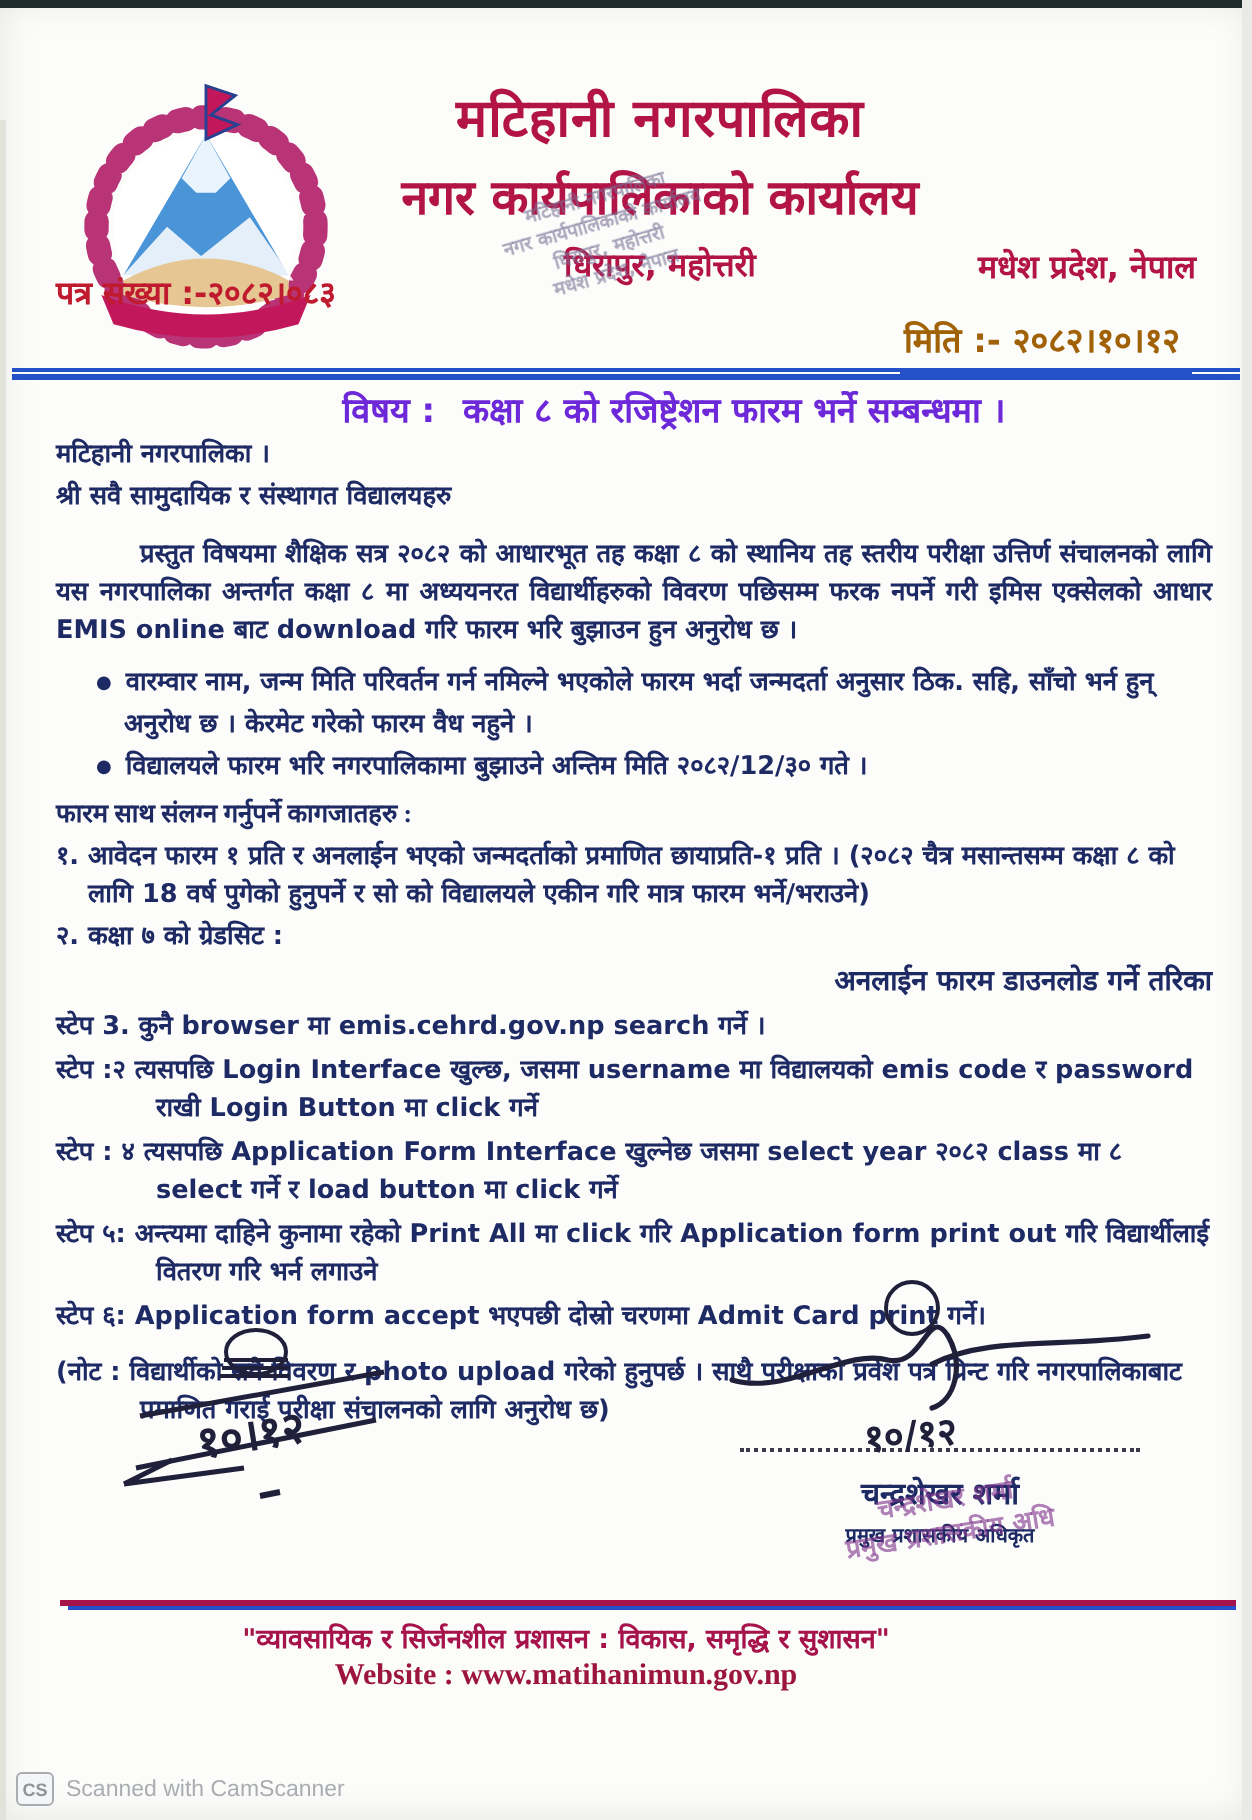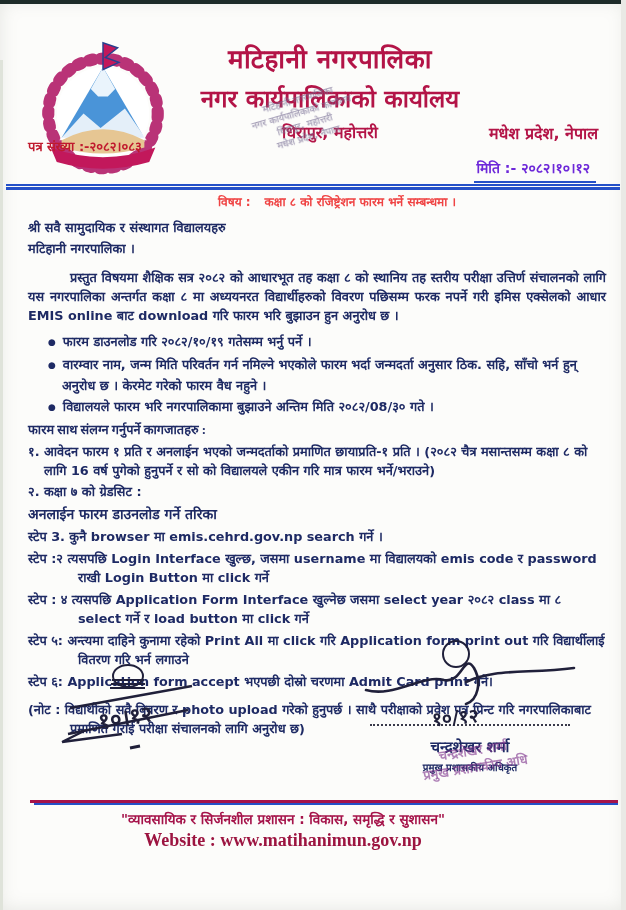--- a/index.html
+++ b/index.html
@@ -13,47 +13,47 @@
   .edge-right{position:absolute;top:0;right:0;bottom:0;width:5px;background:#e9e9e5;}
   .edge-left{position:absolute;top:60px;left:0;bottom:0;width:3px;background:#dfe3da;}
 
   
   .emblem{position:absolute;left:30px;top:36px;width:146px;height:150px;}
   .head-center{position:absolute;left:160px;top:40px;width:340px;text-align:center;color:#b31447;}
   .t1{font-size:26px;font-weight:bold;letter-spacing:.5px;}
   .t2{font-size:24px;font-weight:bold;margin-top:5px;}
   .t3{font-size:16px;font-weight:bold;margin-top:7px;}
   .province{position:absolute;right:28px;top:122px;font-size:16px;font-weight:bold;color:#b31447;}
-  .refblock{position:absolute;left:28px;top:136px;font-size:13px;font-weight:bold;color:#c01a2e;line-height:22px;}
-  .dateline{position:absolute;right:30px;top:158px;font-size:14px;font-weight:bold;color:#6d28d9;
+  .refblock{position:absolute;left:28px;top:136px;font-size:16px;font-weight:bold;color:#c01a2e;line-height:22px;}
+  .dateline{position:absolute;right:30px;top:158px;font-size:17px;font-weight:bold;color:#a16207;
     border-bottom:2px solid #2450c8;padding:0 6px 4px 2px;}
   .rule{position:absolute;top:184px;left:6px;right:6px;}
   .rule .r1{height:2px;background:#2450c8;margin-bottom:1px;}
   .rule .r2{height:3px;background:#2450c8;}
 
   .round-stamp{
     position:absolute;left:228px;top:92px;width:150px;text-align:center;
     transform:rotate(-16deg);color:rgba(118,108,146,.6);font-weight:bold;
     font-size:9.5px;line-height:13px;filter:blur(.3px);pointer-events:none;
   }
 
   
   .subject{position:absolute;top:193px;left:0;right:0;text-align:center;
-    font-size:12px;font-weight:bold;color:#ef4444;margin-left:48px;}
+    font-size:17px;font-weight:bold;color:#6d28d9;margin-left:48px;}
   .subject .lbl{margin-right:14px;}
   .content{position:absolute;left:28px;right:20px;top:217px;
     color:#1e2a64;font-size:12.8px;font-weight:600;line-height:19px;}
   .salut{line-height:21px;}
   .para{margin-top:9px;text-align:justify;text-indent:42px;}
   .bullets{margin-top:7px;}
   .bullet{padding-left:34px;text-indent:-14px;margin-top:2px;}
   .bullet::before{content:"●";font-size:9px;margin-right:7px;position:relative;top:-1px;}
   .docs-heading{margin-top:3px;font-weight:bold;font-family:Liberation Serif, serif;}
   .doc{padding-left:16px;text-indent:-16px;margin-top:2px;}
-  .steps-heading{text-align:left;font-weight:bold;font-size:14px;margin-top:4px;}
+  .steps-heading{text-align:right;font-weight:bold;font-size:14px;margin-top:4px;}
   .step{padding-left:50px;text-indent:-50px;margin-top:3px;}
   .note{margin-top:9px;padding-left:42px;text-indent:-42px;}
 
   
   .hand-left{position:absolute;left:52px;top:660px;width:160px;height:95px;}
   .ink-text{font-size:22px;fill:#20203a;font-weight:bold;}
   .sig-block{position:absolute;right:36px;top:638px;width:240px;text-align:center;color:#1e2a64;}
   .sig-svg{display:block;margin:0 auto;}
   .dotline{position:relative;height:24px;}
   .dots{position:absolute;left:20px;right:20px;bottom:6px;border-bottom:2px dotted #3a3a4a;}
@@ -65,21 +65,21 @@
     transform:rotate(-9deg);color:rgba(126,52,140,.62);font-weight:bold;
     font-size:13px;line-height:17px;pointer-events:none;}
 
   
   .footer-rule{position:absolute;top:800px;left:30px;right:8px;}
   .footer-rule .fr1{height:3px;background:#a5134a;}
   .footer-rule .fr2{height:2px;background:#2450c8;margin:0 0 0 4px;}
   .slogan{position:absolute;top:810px;left:0;right:60px;text-align:center;
     font-size:13.5px;font-weight:bold;color:#a5134a;}
   .website{position:absolute;top:830px;left:0;right:60px;text-align:center;
-    font-family:"Liberation Serif",serif;font-size:18px;font-weight:bold;color:#9c1440;}
+    font-family:"Liberation Serif",serif;font-size:15px;font-weight:bold;color:#9c1440;}
 
   .camscanner{position:absolute;left:8px;top:886px;display:flex;align-items:center;
     color:#a9adb2;font-size:11.5px;font-family:"Liberation Sans",sans-serif;}
   .cs-badge{display:inline-flex;align-items:center;justify-content:center;
     width:17px;height:15px;border:1.5px solid #a9adb2;border-radius:3px;
     font-size:9px;font-weight:bold;color:#8f9499;margin-right:6px;background:#f4f5f6;}
 </style>
 </head>
 <body>
 
@@ -127,33 +127,32 @@
   <div class="rule">
       <div class="r1"></div>
       <div class="r2"></div>
     </div>
 
   <div class="subject">
     <span class="lbl">विषय :</span><span>कक्षा ८ को रजिष्ट्रेशन फारम भर्ने सम्बन्धमा ।</span>
   </div>
 
   <div class="content">
+    <div class="salut">मटिहानी नगरपालिका ।</div>
     <div class="salut">श्री सवै सामुदायिक र संस्थागत विद्यालयहरु</div>
-    <div class="salut">मटिहानी नगरपालिका ।</div>
 
     <div class="para">प्रस्तुत विषयमा शैक्षिक सत्र २०८२ को आधारभूत तह कक्षा ८ को स्थानिय तह स्तरीय परीक्षा उत्तिर्ण संचालनको लागि यस नगरपालिका अन्तर्गत कक्षा ८ मा अध्ययनरत विद्यार्थीहरुको विवरण पछिसम्म फरक नपर्ने गरी इमिस एक्सेलको आधार EMIS online बाट download गरि फारम भरि बुझाउन हुन अनुरोध छ ।</div>
 
     <div class="bullets">
-      <div class="bullet">फारम डाउनलोड गरि २०८२/१०/१९ गतेसम्म भर्नु पर्ने ।</div>
       <div class="bullet">वारम्वार नाम, जन्म मिति परिवर्तन गर्न नमिल्ने भएकोले फारम भर्दा जन्मदर्ता अनुसार ठिक. सहि, साँचो भर्न हुन् अनुरोध छ । केरमेट गरेको फारम वैध नहुने ।</div>
-      <div class="bullet">विद्यालयले फारम भरि नगरपालिकामा बुझाउने अन्तिम मिति २०८२/08/३० गते ।</div>
+      <div class="bullet">विद्यालयले फारम भरि नगरपालिकामा बुझाउने अन्तिम मिति २०८२/12/३० गते ।</div>
     </div>
 
     <div class="docs-heading">फारम साथ संलग्न गर्नुपर्ने कागजातहरु :</div>
-    <div class="doc">१. आवेदन फारम १ प्रति र अनलाईन भएको जन्मदर्ताको प्रमाणित छायाप्रति-१ प्रति । (२०८२ चैत्र मसान्तसम्म कक्षा ८ को लागि 16 वर्ष पुगेको हुनुपर्ने र सो को विद्यालयले एकीन गरि मात्र फारम भर्ने/भराउने)</div>
+    <div class="doc">१. आवेदन फारम १ प्रति र अनलाईन भएको जन्मदर्ताको प्रमाणित छायाप्रति-१ प्रति । (२०८२ चैत्र मसान्तसम्म कक्षा ८ को लागि 18 वर्ष पुगेको हुनुपर्ने र सो को विद्यालयले एकीन गरि मात्र फारम भर्ने/भराउने)</div>
     <div class="doc">२. कक्षा ७ को ग्रेडसिट :</div>
 
     <div class="steps-heading">अनलाईन फारम डाउनलोड गर्ने तरिका</div>
     <div class="step">स्टेप 3. कुनै browser मा emis.cehrd.gov.np search गर्ने ।</div>
     <div class="step">स्टेप :२ त्यसपछि Login Interface खुल्छ, जसमा username मा विद्यालयको emis code र password राखी Login Button मा click गर्ने</div>
     <div class="step">स्टेप : ४ त्यसपछि Application Form Interface खुल्नेछ जसमा select year २०८२ class मा ८ select गर्ने र load button मा click गर्ने</div>
     <div class="step">स्टेप ५: अन्त्यमा दाहिने कुनामा रहेको Print All मा click गरि Application form print out गरि विद्यार्थीलाई वितरण गरि भर्न लगाउने</div>
     <div class="step">स्टेप ६: Application form accept भएपछी दोस्रो चरणमा Admit Card print गर्ने।</div>
 
     <div class="note">(नोट : विद्यार्थीको सवै विवरण र photo upload गरेको हुनुपर्छ । साथै परीक्षाको प्रवेश पत्र प्रिन्ट गरि नगरपालिकाबाट प्रमाणित गराई परीक्षा संचालनको लागि अनुरोध छ)</div>
@@ -188,13 +187,17 @@
 
   <div class="footer-rule">
       <div class="fr1"></div>
       <div class="fr2"></div>
     </div>
   <div class="slogan">"व्यावसायिक र सिर्जनशील प्रशासन : विकास, समृद्धि र सुशासन"</div>
   <div class="website">
     <span>Website : </span><span>www.matihanimun.gov.np</span>
   </div>
 
+  <div class="camscanner">
+    <span class="cs-badge">CS</span>
+    <span>Scanned with CamScanner</span>
+  </div>
 </div>
 
 </body></html>

